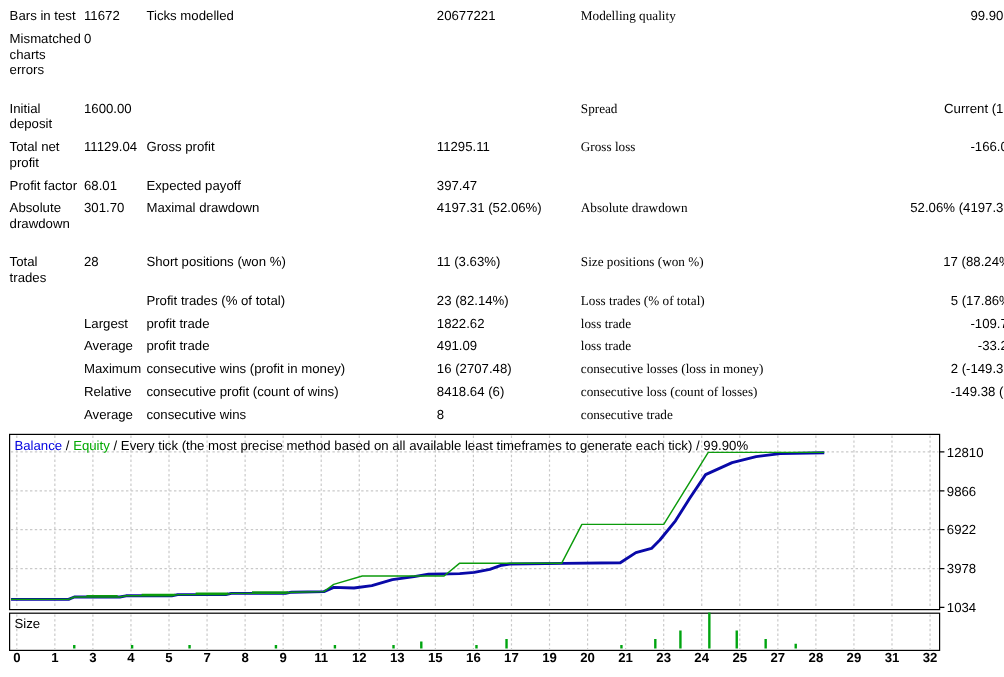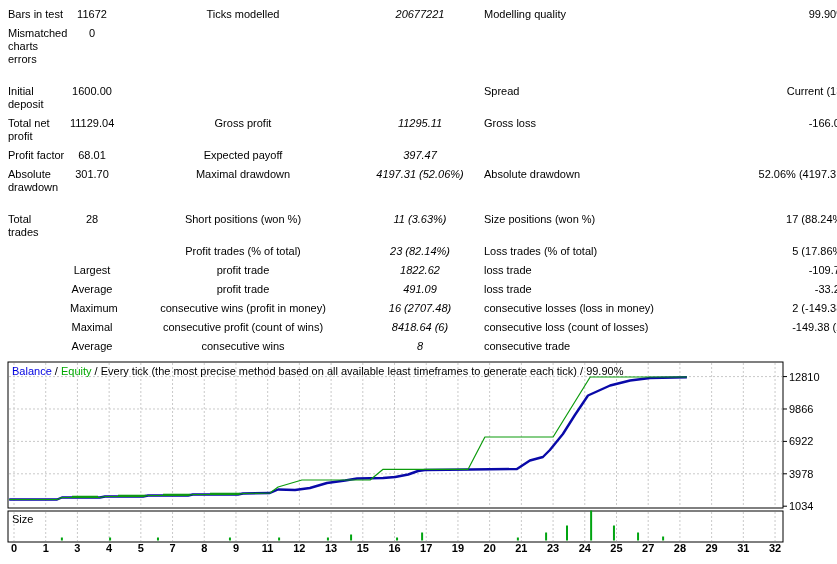--- a/index.html
+++ b/index.html
@@ -1,24 +1,24 @@
 <!DOCTYPE html>
 <html><head>
 <meta charset="utf-8">
 <style>
   html,body{margin:0;padding:0;background:#ffffff;}
   .page{position:relative;width:837px;height:564px;background:#fff;overflow:hidden;
         font-family:"Liberation Sans",sans-serif;font-size:11px;color:#000;}
   table.report{position:absolute;left:8px;top:5px;width:822px;border-collapse:collapse;table-layout:fixed;}
   table.report td{padding:3px 0;vertical-align:top;line-height:13px;font-size:11px;}
   td.c1{width:62px;white-space:pre-line;}
-  td.c2{width:44px;text-align:center;}
-  td.c3{width:242px;padding-left:8px !important;text-align:center;}
-  td.c4{width:112px;text-align:center;font-style:italic;}
-  td.c5{width:222px;padding-left:8px !important;}
+  td.c2{width:44px;text-align:left;}
+  td.c3{width:242px;padding-left:8px !important;}
+  td.c4{width:112px;text-align:left;}
+  td.c5{width:222px;padding-left:8px !important;font-family:Liberation Serif, serif;}
   td.c6{width:140px;text-align:right;}
   tr.spacer td{padding:0;height:13px;}
   svg text{font-family:"Liberation Sans",sans-serif;}
 </style>
 </head>
 <body>
 
 <div class="page">
   <table class="report">
     <tbody id="report-body">
@@ -117,21 +117,21 @@
         <tr>
           <td class="c1"></td>
           <td class="c2">Maximum</td>
           <td class="c3">consecutive wins (profit in money)</td>
           <td class="c4">16 (2707.48)</td>
           <td class="c5">consecutive losses (loss in money)</td>
           <td class="c6">2 (-149.38)</td>
         </tr>
         <tr>
           <td class="c1"></td>
-          <td class="c2">Maximal</td>
+          <td class="c2">Relative</td>
           <td class="c3">consecutive profit (count of wins)</td>
           <td class="c4">8418.64 (6)</td>
           <td class="c5">consecutive loss (count of losses)</td>
           <td class="c6">-149.38 (2)</td>
         </tr>
         <tr>
           <td class="c1"></td>
           <td class="c2">Average</td>
           <td class="c3">consecutive wins</td>
           <td class="c4">8</td>

